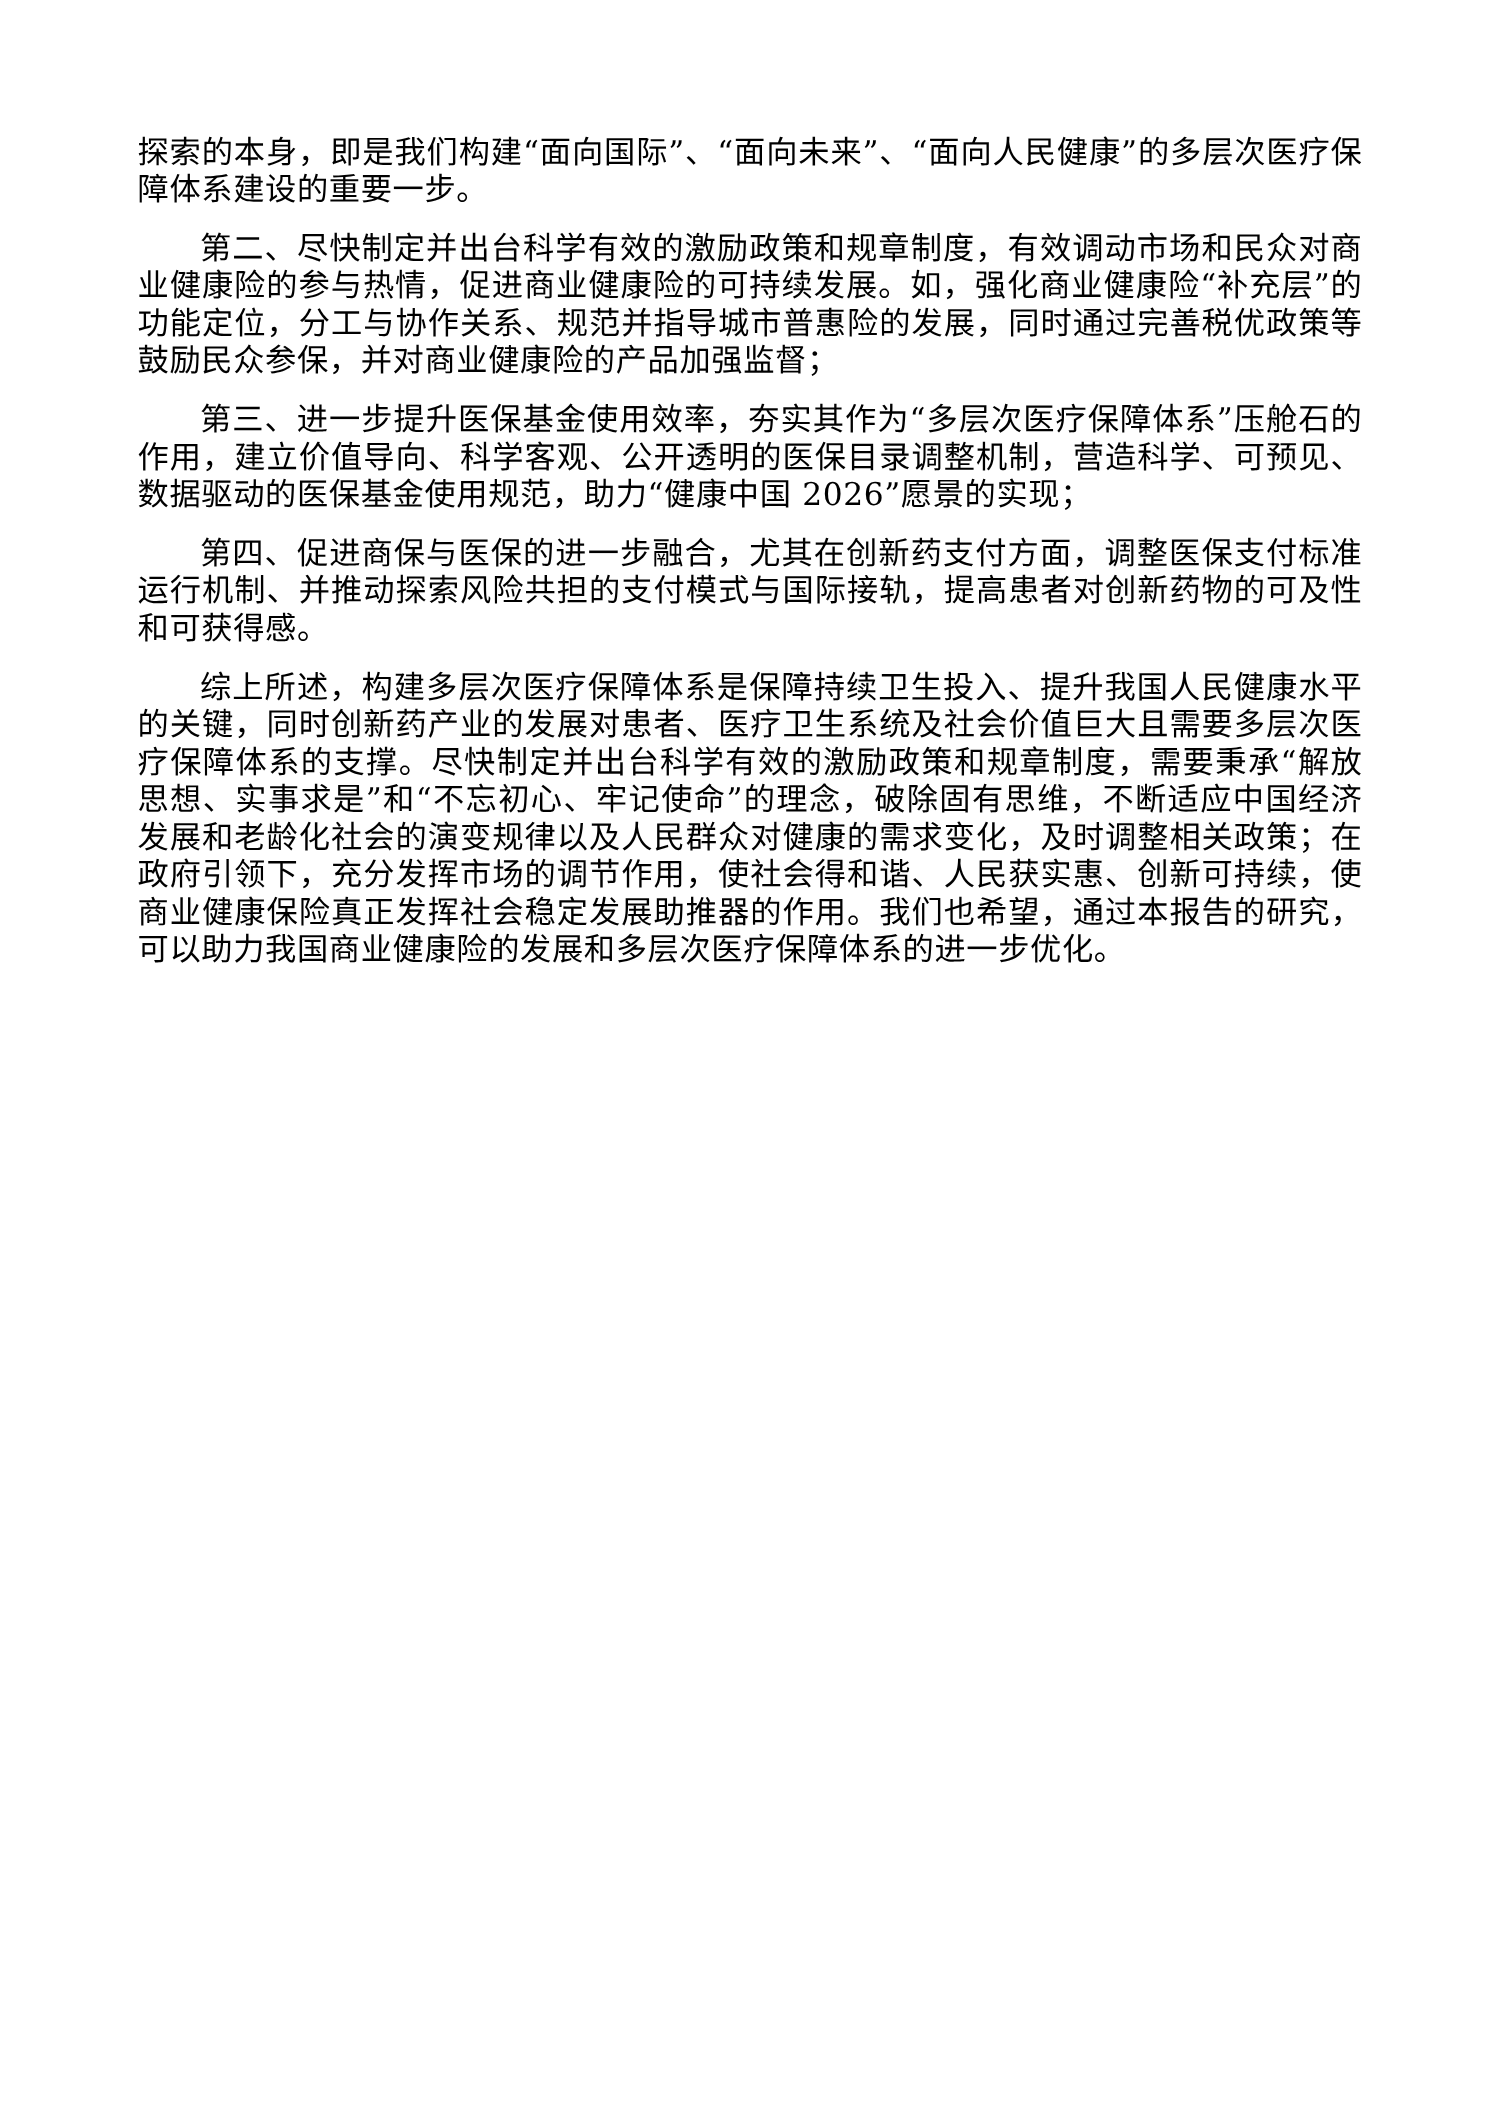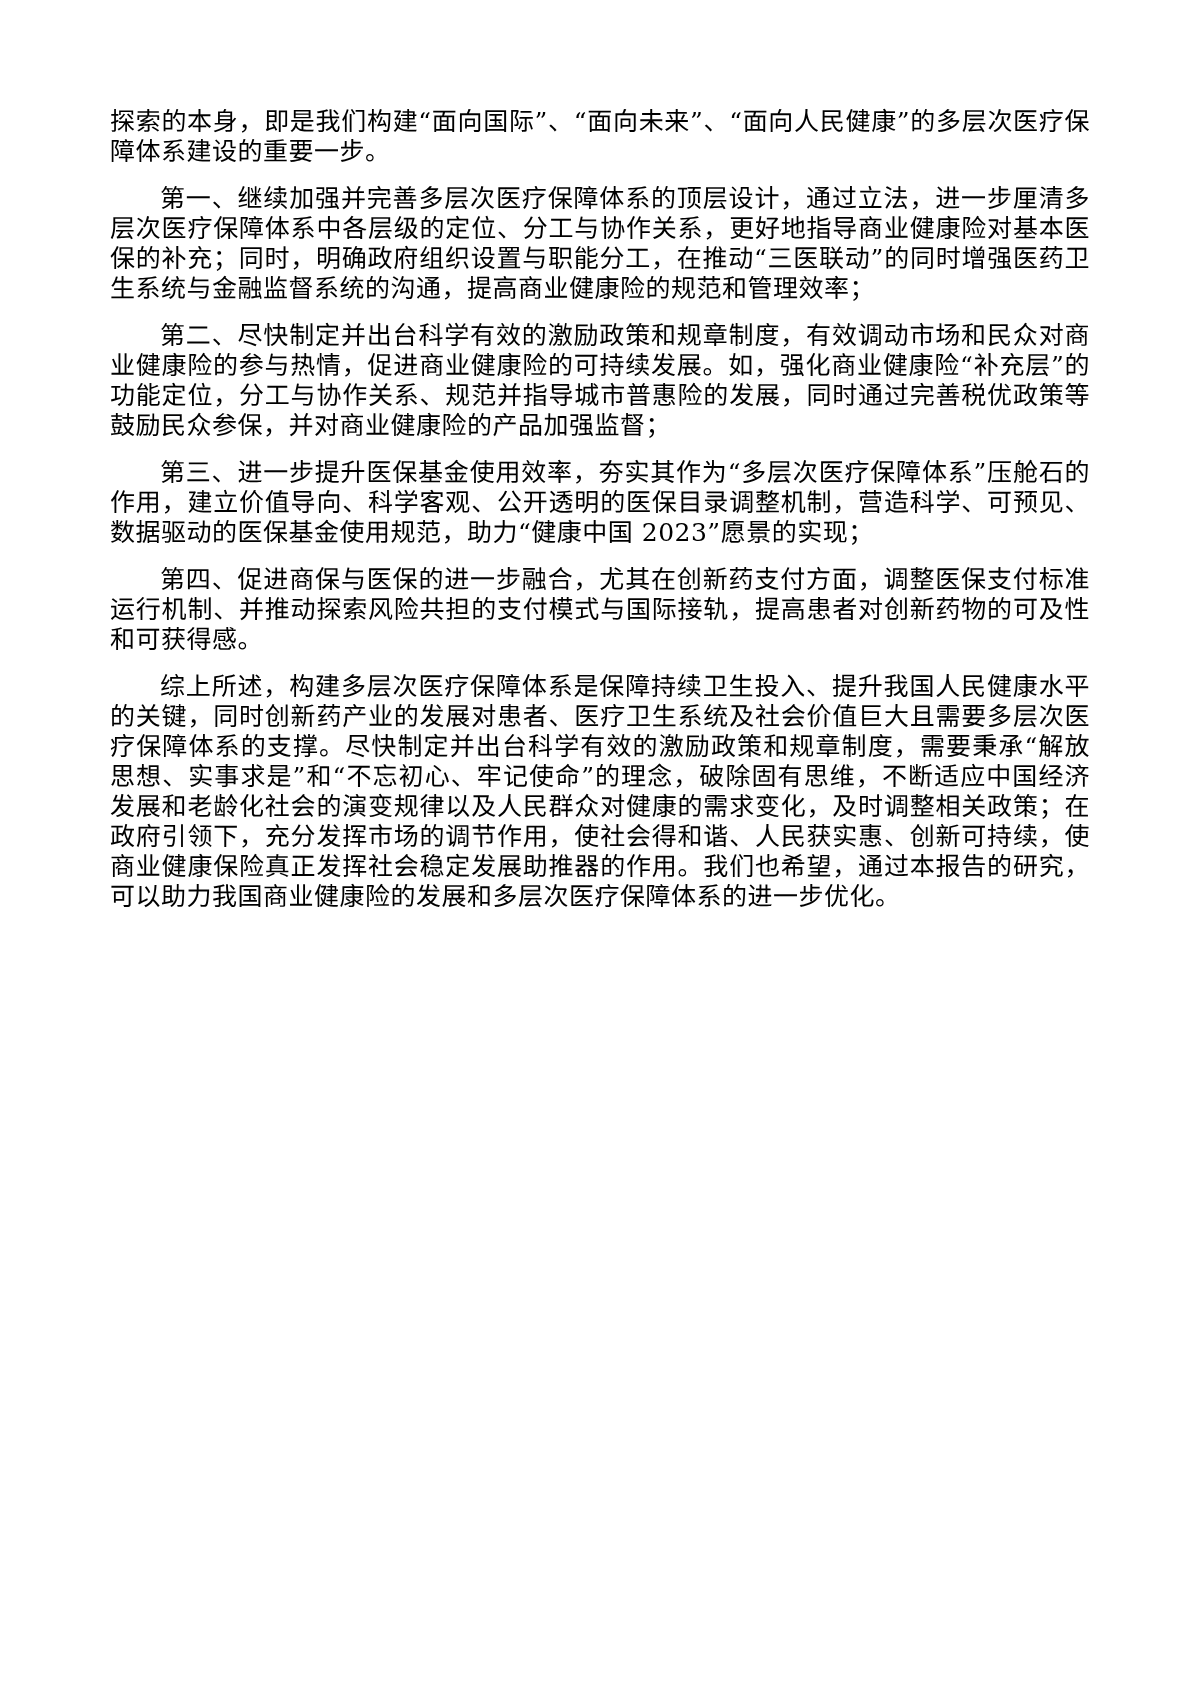--- a/index.html
+++ b/index.html
@@ -34,19 +34,18 @@
   .content p.indent {
     text-indent: 2em;
   }
 </style>
 </head>
 <body>
 
 <div class="page">
   <div class="content">
     <p>探索的本身，即是我们构建“面向国际”、“面向未来”、“面向人民健康”的多层次医疗保障体系建设的重要一步。</p>
-    <p class="indent">第一、继续加强并完善多层次医疗保障体系的顶层设计，通过立法，进一步厘清多层次医疗保障体系中各层级的定位、分工与协作关系，更好地指导商业健康险对基本医保的补充；同时，明确政府组织设置与职能分工，在推动“三医联动”的同时增强医药卫生系统与金融监督系统的沟通，提高商业健康险的规范和管理效率；</p>
     <p class="indent">第二、尽快制定并出台科学有效的激励政策和规章制度，有效调动市场和民众对商业健康险的参与热情，促进商业健康险的可持续发展。如，强化商业健康险“补充层”的功能定位，分工与协作关系、规范并指导城市普惠险的发展，同时通过完善税优政策等鼓励民众参保，并对商业健康险的产品加强监督；</p>
-    <p class="indent">第三、进一步提升医保基金使用效率，夯实其作为“多层次医疗保障体系”压舱石的作用，建立价值导向、科学客观、公开透明的医保目录调整机制，营造科学、可预见、数据驱动的医保基金使用规范，助力“健康中国 2023”愿景的实现；</p>
+    <p class="indent">第三、进一步提升医保基金使用效率，夯实其作为“多层次医疗保障体系”压舱石的作用，建立价值导向、科学客观、公开透明的医保目录调整机制，营造科学、可预见、数据驱动的医保基金使用规范，助力“健康中国 2026”愿景的实现；</p>
     <p class="indent">第四、促进商保与医保的进一步融合，尤其在创新药支付方面，调整医保支付标准运行机制、并推动探索风险共担的支付模式与国际接轨，提高患者对创新药物的可及性和可获得感。</p>
     <p class="indent">综上所述，构建多层次医疗保障体系是保障持续卫生投入、提升我国人民健康水平的关键，同时创新药产业的发展对患者、医疗卫生系统及社会价值巨大且需要多层次医疗保障体系的支撑。尽快制定并出台科学有效的激励政策和规章制度，需要秉承“解放思想、实事求是”和“不忘初心、牢记使命”的理念，破除固有思维，不断适应中国经济发展和老龄化社会的演变规律以及人民群众对健康的需求变化，及时调整相关政策；在政府引领下，充分发挥市场的调节作用，使社会得和谐、人民获实惠、创新可持续，使商业健康保险真正发挥社会稳定发展助推器的作用。我们也希望，通过本报告的研究，可以助力我国商业健康险的发展和多层次医疗保障体系的进一步优化。</p>
   </div>
 </div>
 
 </body></html>

